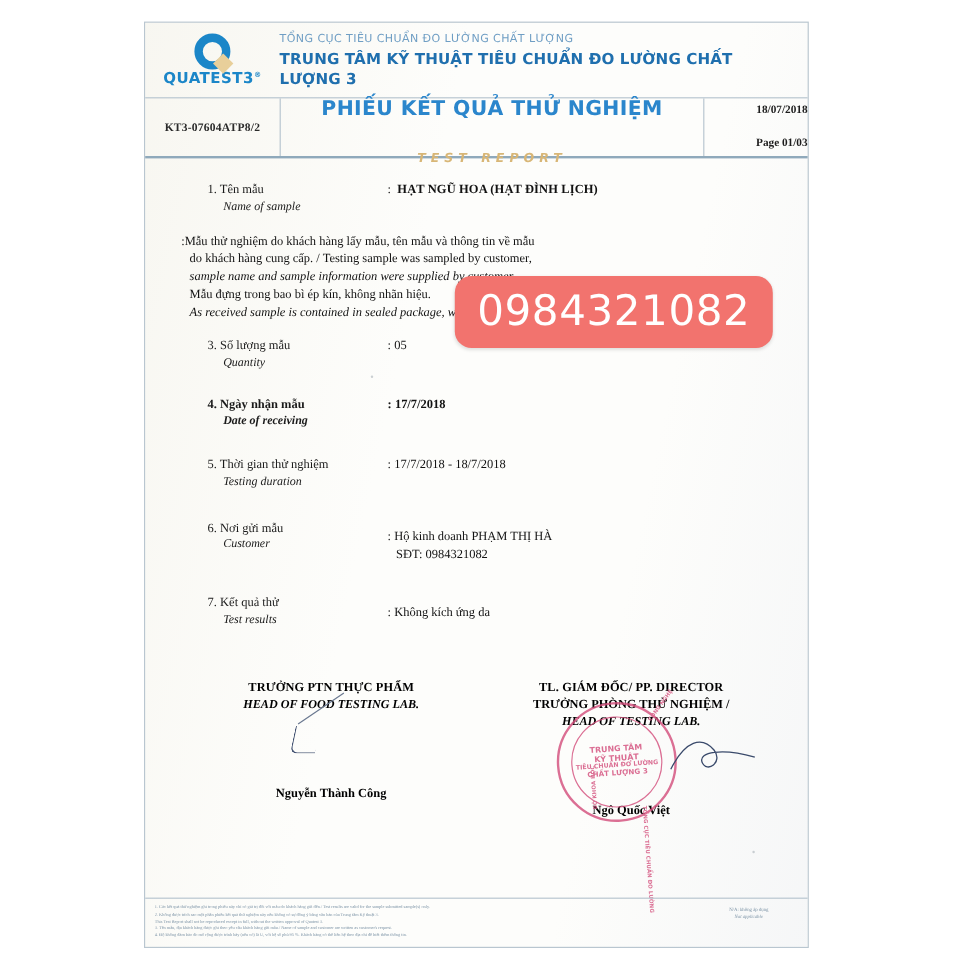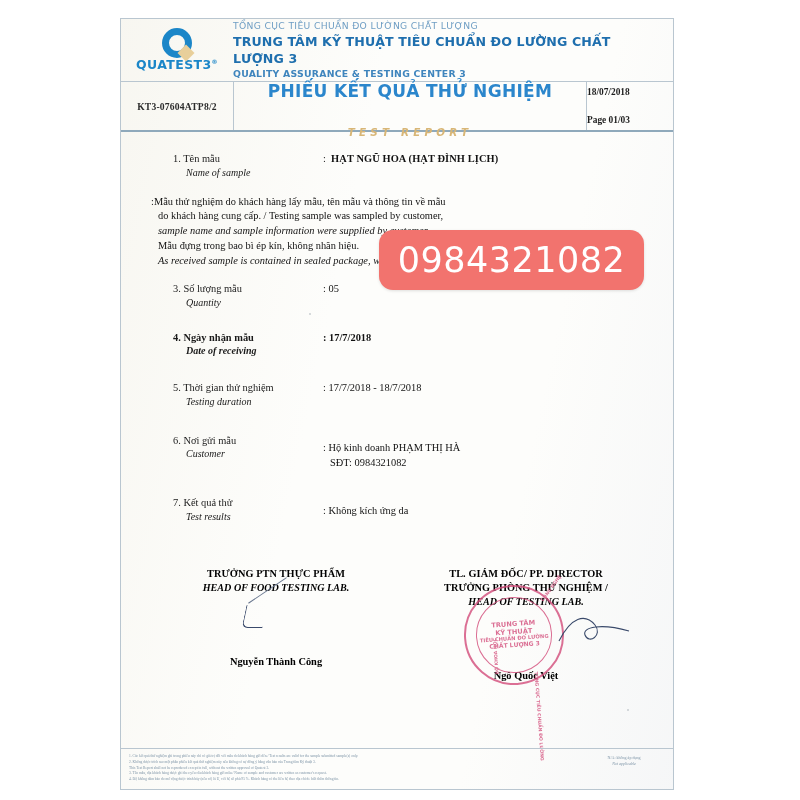--- a/index.html
+++ b/index.html
@@ -66,21 +66,21 @@
   .t-vi{
     font-family:"DejaVu Sans", sans-serif;font-weight:bold;
     font-size:17px;color:#2b86cc;letter-spacing:.3px;line-height:1.15;
   }
   .t-en{
     font-family:"DejaVu Sans", sans-serif;font-style:italic;font-weight:bold;
     font-size:10.4px;color:#d8b676;letter-spacing:4.2px;line-height:1.3;
   }
   .t-date{
     width:86px;flex:0 0 86px;border-left:1px solid #b9c6d0;
-    display:flex;flex-direction:column;align-items:flex-start;justify-content:center;gap:18px;
+    display:flex;flex-direction:column;align-items:flex-end;justify-content:center;gap:18px;
     font-size:9.4px;color:#1d1d1d;font-weight:bold;
   }
   
   .body{padding:20px 22px 0 30px;position:relative;}
   .row{display:flex;margin-bottom:16px;}
   .lbl{width:150px;flex:0 0 150px;padding-left:22px;}
   .lbl .vi{font-size:10.4px;color:#1a1a1a;line-height:1.3;}
   .lbl .en{font-size:10px;color:#1a1a1a;font-style:italic;line-height:1.3;padding-left:13px;}
   .val{flex:1;font-size:10.4px;color:#121212;line-height:1.42;padding-top:0px;}
   .val .b{font-weight:bold;letter-spacing:.1px;}
@@ -173,21 +173,20 @@
     <div class="logo-box">
       <div class="qmark">
         <div class="ring"></div>
           <div class="tail"></div>
       </div>
       <div class="wordmark"><span>QUATEST3</span><sup>®</sup></div>
     </div>
     <div class="hdr-txt">
       <div class="hdr-l1">TỔNG CỤC TIÊU CHUẨN ĐO LƯỜNG CHẤT LƯỢNG</div>
       <div class="hdr-l2">TRUNG TÂM KỸ THUẬT TIÊU CHUẨN ĐO LƯỜNG CHẤT LƯỢNG 3</div>
-      <div class="hdr-l3">QUALITY ASSURANCE &amp; TESTING CENTER 3</div>
     </div>
   </div>
 
   <div class="titlerow">
     <div class="t-code">KT3-07604ATP8/2</div>
     <div class="t-mid">
       <div class="t-vi">PHIẾU KẾT QUẢ THỬ NGHIỆM</div>
       <div class="t-en">TEST REPORT</div>
     </div>
     <div class="t-date">

